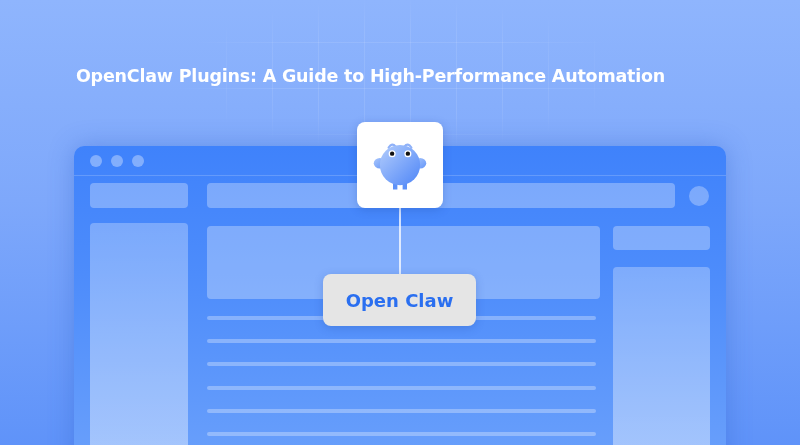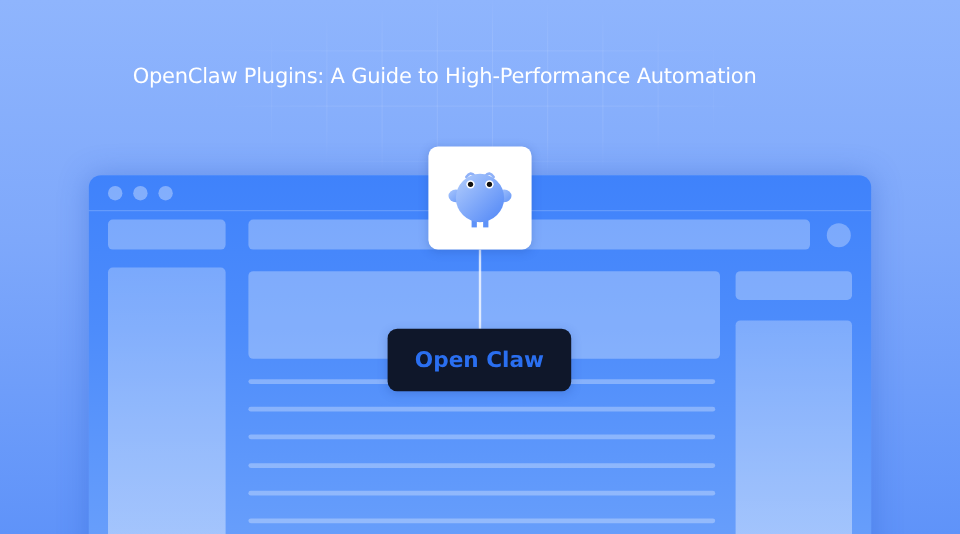--- a/index.html
+++ b/index.html
@@ -13,22 +13,22 @@
     position: absolute; left: 180px; top: 0; width: 440px; height: 150px;
     background-image:
       linear-gradient(rgba(255,255,255,0.10) 1px, transparent 1px),
       linear-gradient(90deg, rgba(255,255,255,0.10) 1px, transparent 1px);
     background-size: 46px 46px;
     background-position: 0 -4px;
     -webkit-mask-image: radial-gradient(ellipse at center, #000 40%, transparent 75%);
     mask-image: radial-gradient(ellipse at center, #000 40%, transparent 75%);
   }
   .title {
-    position: absolute; left: 0; top: 54px; width: 741px; text-align: center;
-    color: #ffffff; font-weight: normal; font-size: 17.5px; letter-spacing: -0.2px;
+    position: absolute; left: 0; top: 66px; width: 741px; text-align: center;
+    color: #ffffff; font-weight: bold; font-size: 17.5px; letter-spacing: -0.2px;
   }
   .window {
     position: absolute; left: 74px; top: 146px; width: 652px; height: 320px;
     border-radius: 10px 10px 0 0;
     background: linear-gradient(180deg, #3f82fb 0%, #4d8cfb 40%, #6aa0fb 100%);
     box-shadow: 0 0 24px rgba(40, 90, 200, 0.35);
   }
   .window-bar {
     position: absolute; left: 0; top: 0; width: 100%; height: 30px;
     border-bottom: 1px solid rgba(255,255,255,0.18);
@@ -43,21 +43,21 @@
     background: rgba(255,255,255,0.75);
   }
   .mascot-card {
     position: absolute; left: 357px; top: 122px; width: 86px; height: 86px;
     border-radius: 8px; background: #ffffff;
     box-shadow: 0 2px 8px rgba(30,70,160,0.25);
     display: flex; align-items: center; justify-content: center;
   }
   .label-card {
     position: absolute; left: 323px; top: 274px; width: 153px; height: 52px;
-    border-radius: 8px; background: #0f172a;
+    border-radius: 8px; background: #e5e5e5;
     box-shadow: 0 2px 8px rgba(30,70,160,0.25);
     display: flex; align-items: center; justify-content: center;
     color: #2a6ff0; font-weight: bold; font-size: 18px;
   }
 </style>
 </head>
 <body>
 
 <div class="grid"></div>
 

